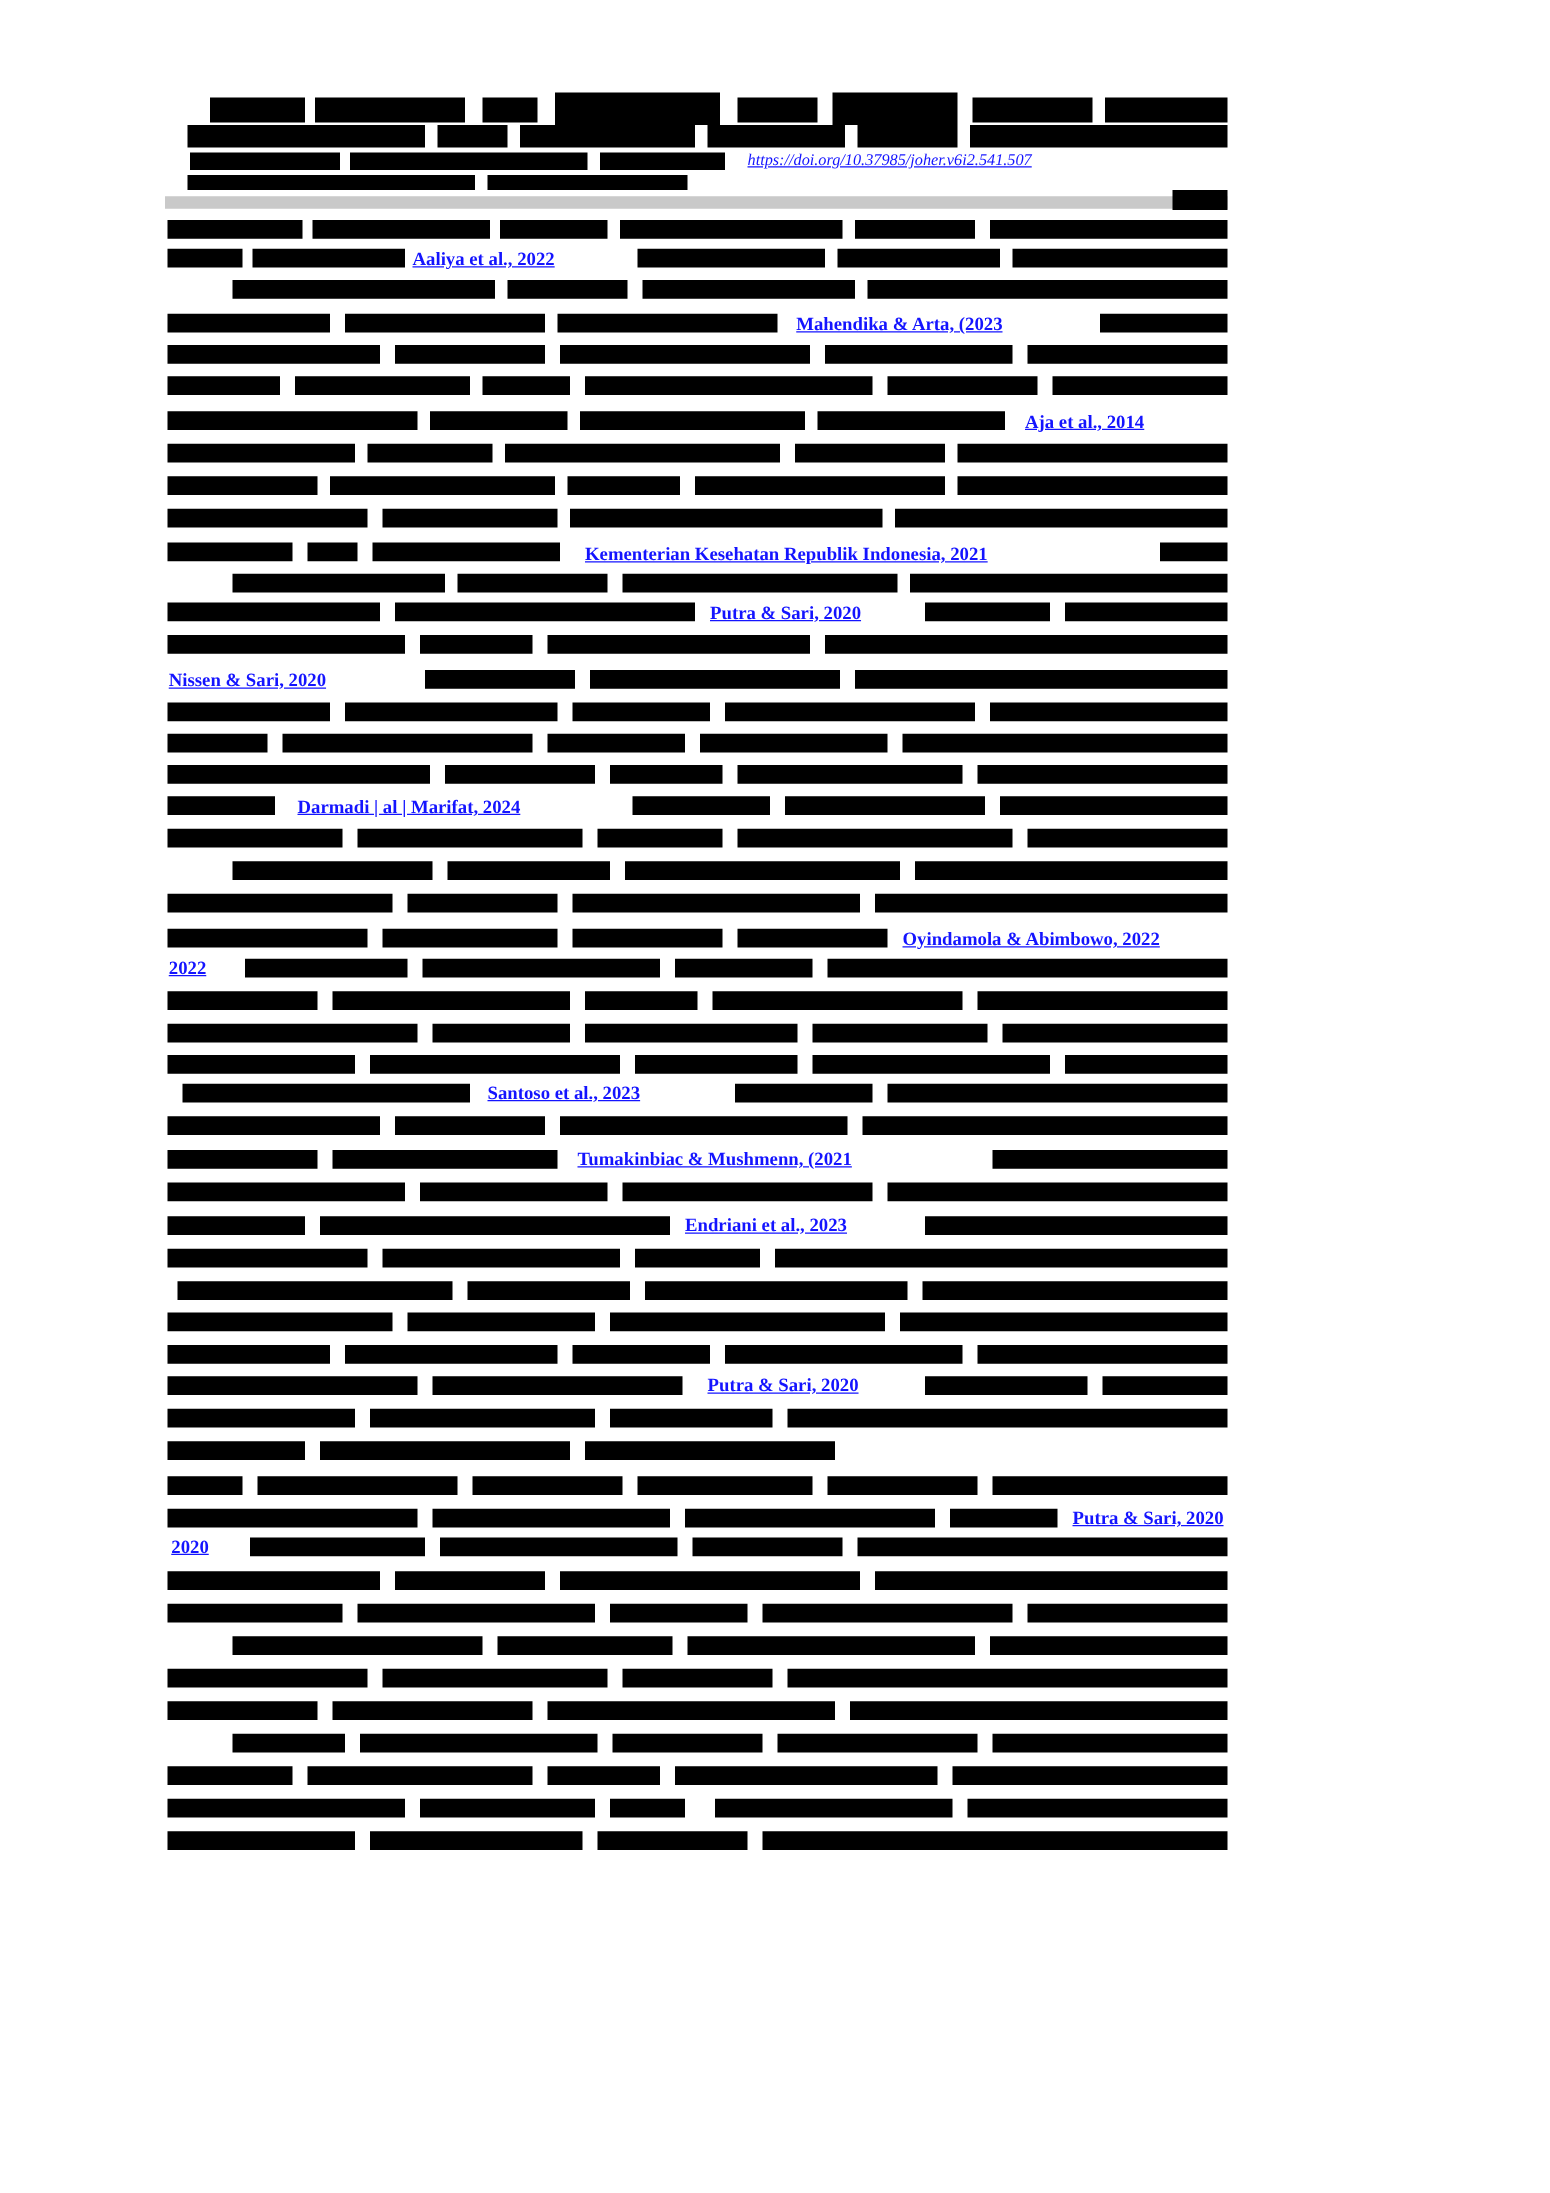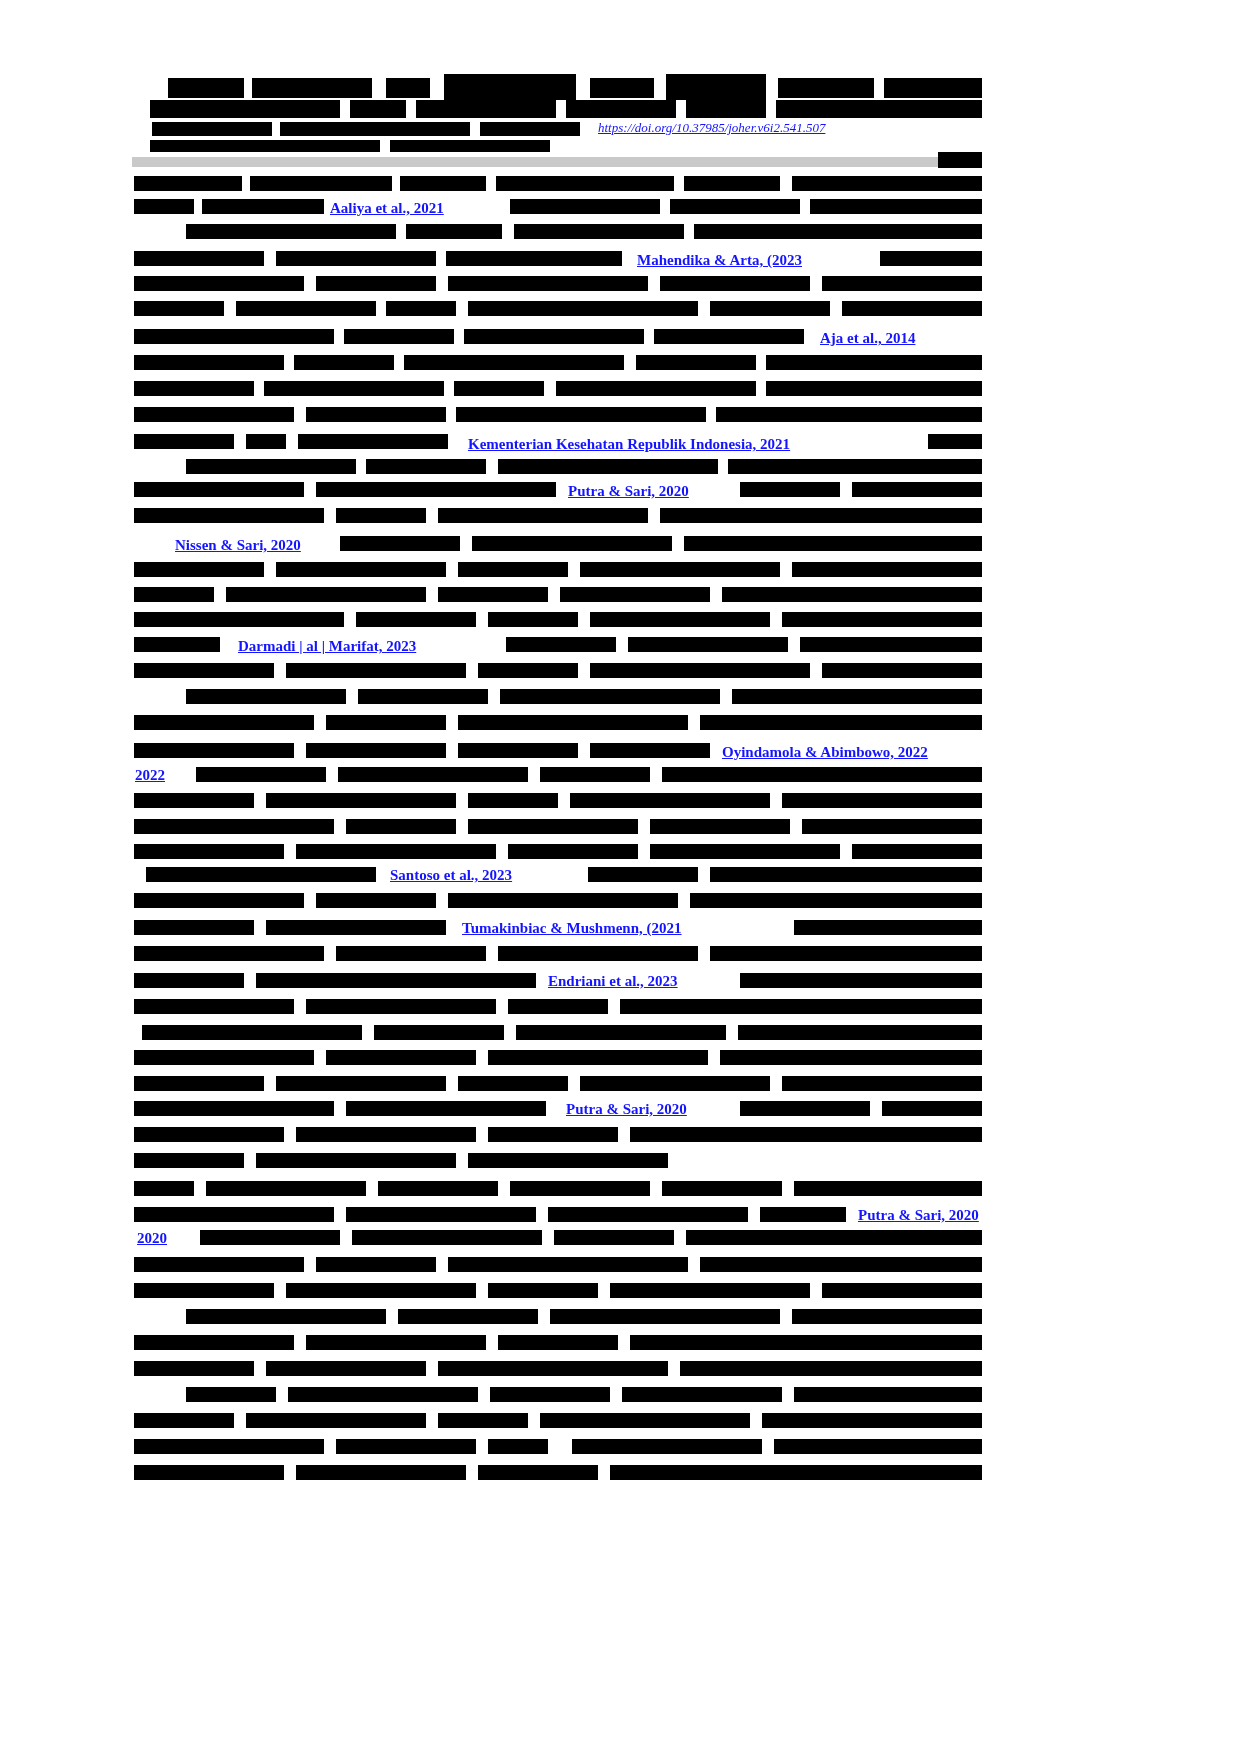--- a/index.html
+++ b/index.html
@@ -365,27 +365,27 @@
   <div class="bar" style="left:336px; top:1439px; width:140px; height:15px;"></div>
   <div class="bar" style="left:488px; top:1439px; width:60px; height:15px;"></div>
   <div class="bar" style="left:572px; top:1439px; width:190px; height:15px;"></div>
   <div class="bar" style="left:774px; top:1439px; width:208px; height:15px;"></div>
 
   <div class="bar" style="left:134px; top:1465px; width:150px; height:15px;"></div>
   <div class="bar" style="left:296px; top:1465px; width:170px; height:15px;"></div>
   <div class="bar" style="left:478px; top:1465px; width:120px; height:15px;"></div>
   <div class="bar" style="left:610px; top:1465px; width:372px; height:15px;"></div>
 
-  <span class="link" style="left:330px; top:200px;">Aaliya et al., 2021</span>
+  <span class="link" style="left:330px; top:200px;">Aaliya et al., 2022</span>
   <span class="link" style="left:637px; top:252px;">Mahendika &amp; Arta, (2023</span>
   <span class="link" style="left:820px; top:330px;">Aja et al., 2014</span>
   <span class="link" style="left:468px; top:436px;">Kementerian Kesehatan Republik Indonesia, 2021</span>
   <span class="link" style="left:568px; top:483px;">Putra &amp; Sari, 2020</span>
-  <span class="link" style="left:135px; top:537px;margin-left:40px;">Nissen &amp; Sari, 2020</span>
-  <span class="link" style="left:238px; top:638px;">Darmadi | al | Marifat, 2023</span>
+  <span class="link" style="left:135px; top:537px;">Nissen &amp; Sari, 2020</span>
+  <span class="link" style="left:238px; top:638px;">Darmadi | al | Marifat, 2024</span>
   <span class="link" style="left:722px; top:744px;">Oyindamola &amp; Abimbowo, 2022</span>
   <span class="link" style="left:135px; top:767px;">2022</span>
   <span class="link" style="left:390px; top:867px;">Santoso et al., 2023</span>
   <span class="link" style="left:462px; top:920px;">Tumakinbiac &amp; Mushmenn, (2021</span>
   <span class="link" style="left:548px; top:973px;">Endriani et al., 2023</span>
   <span class="link" style="left:566px; top:1101px;">Putra &amp; Sari, 2020</span>
   <span class="link" style="left:858px; top:1207px;">Putra &amp; Sari, 2020</span>
   <span class="link" style="left:137px; top:1230px;">2020</span>
 
 </div>

